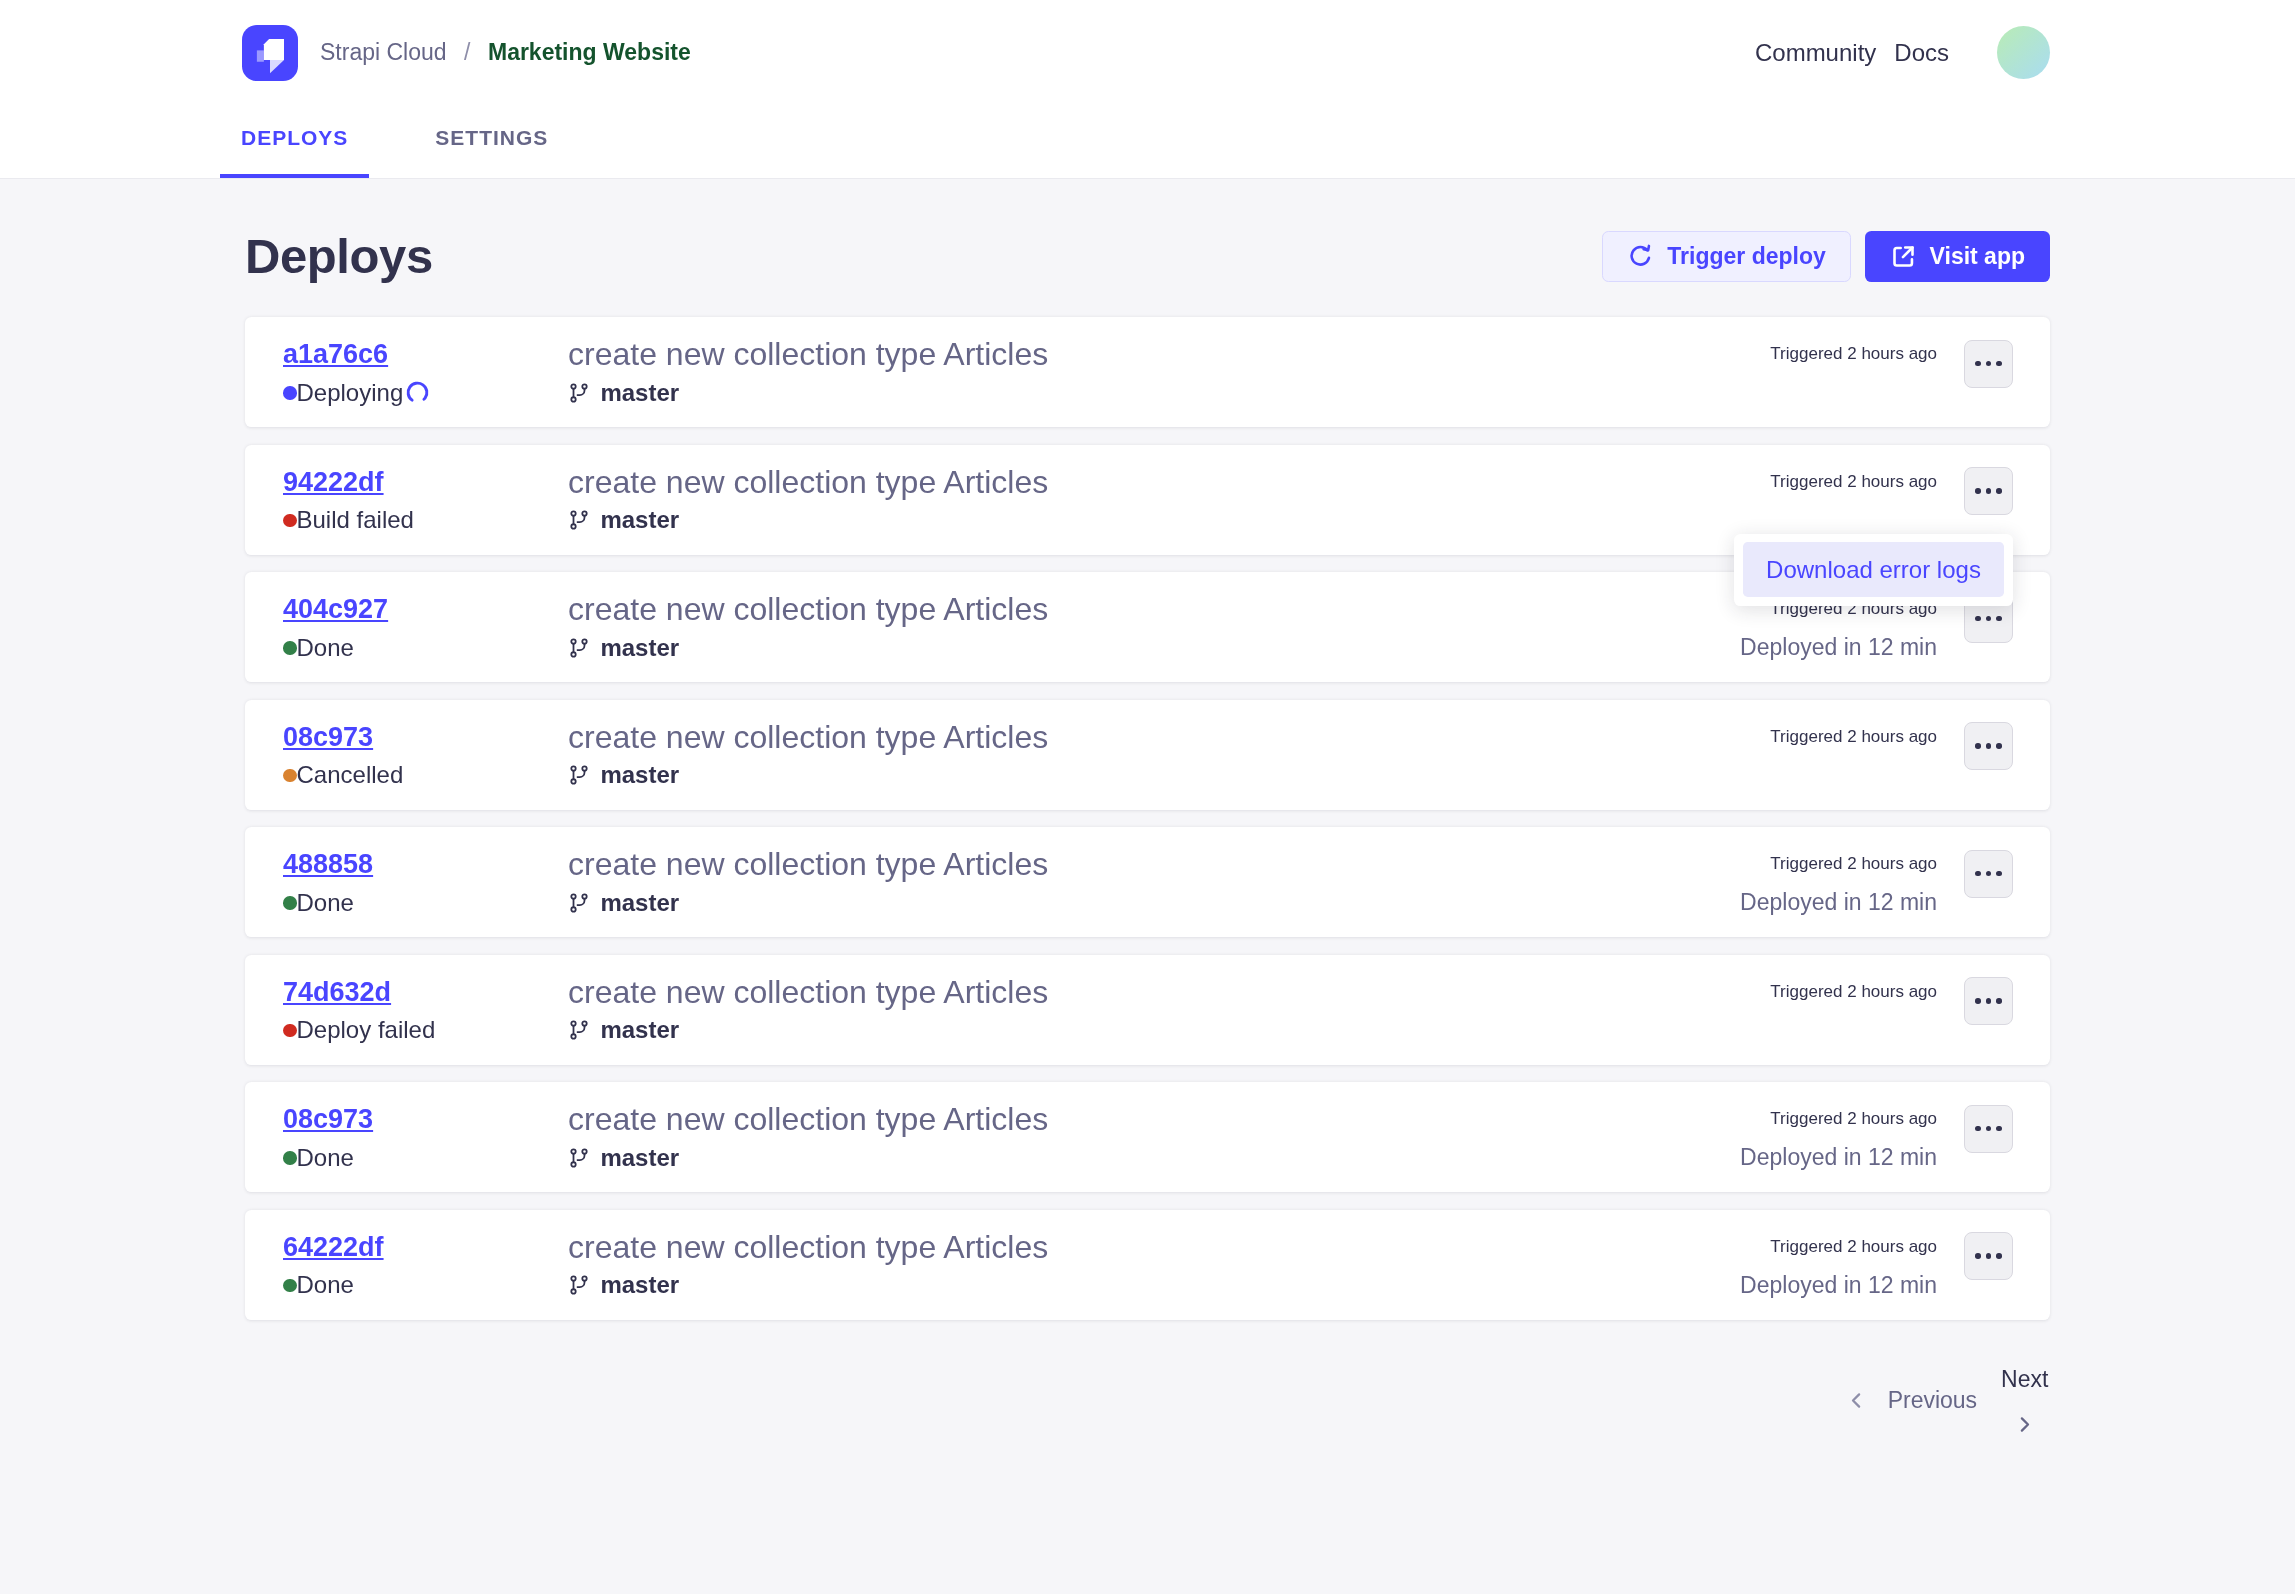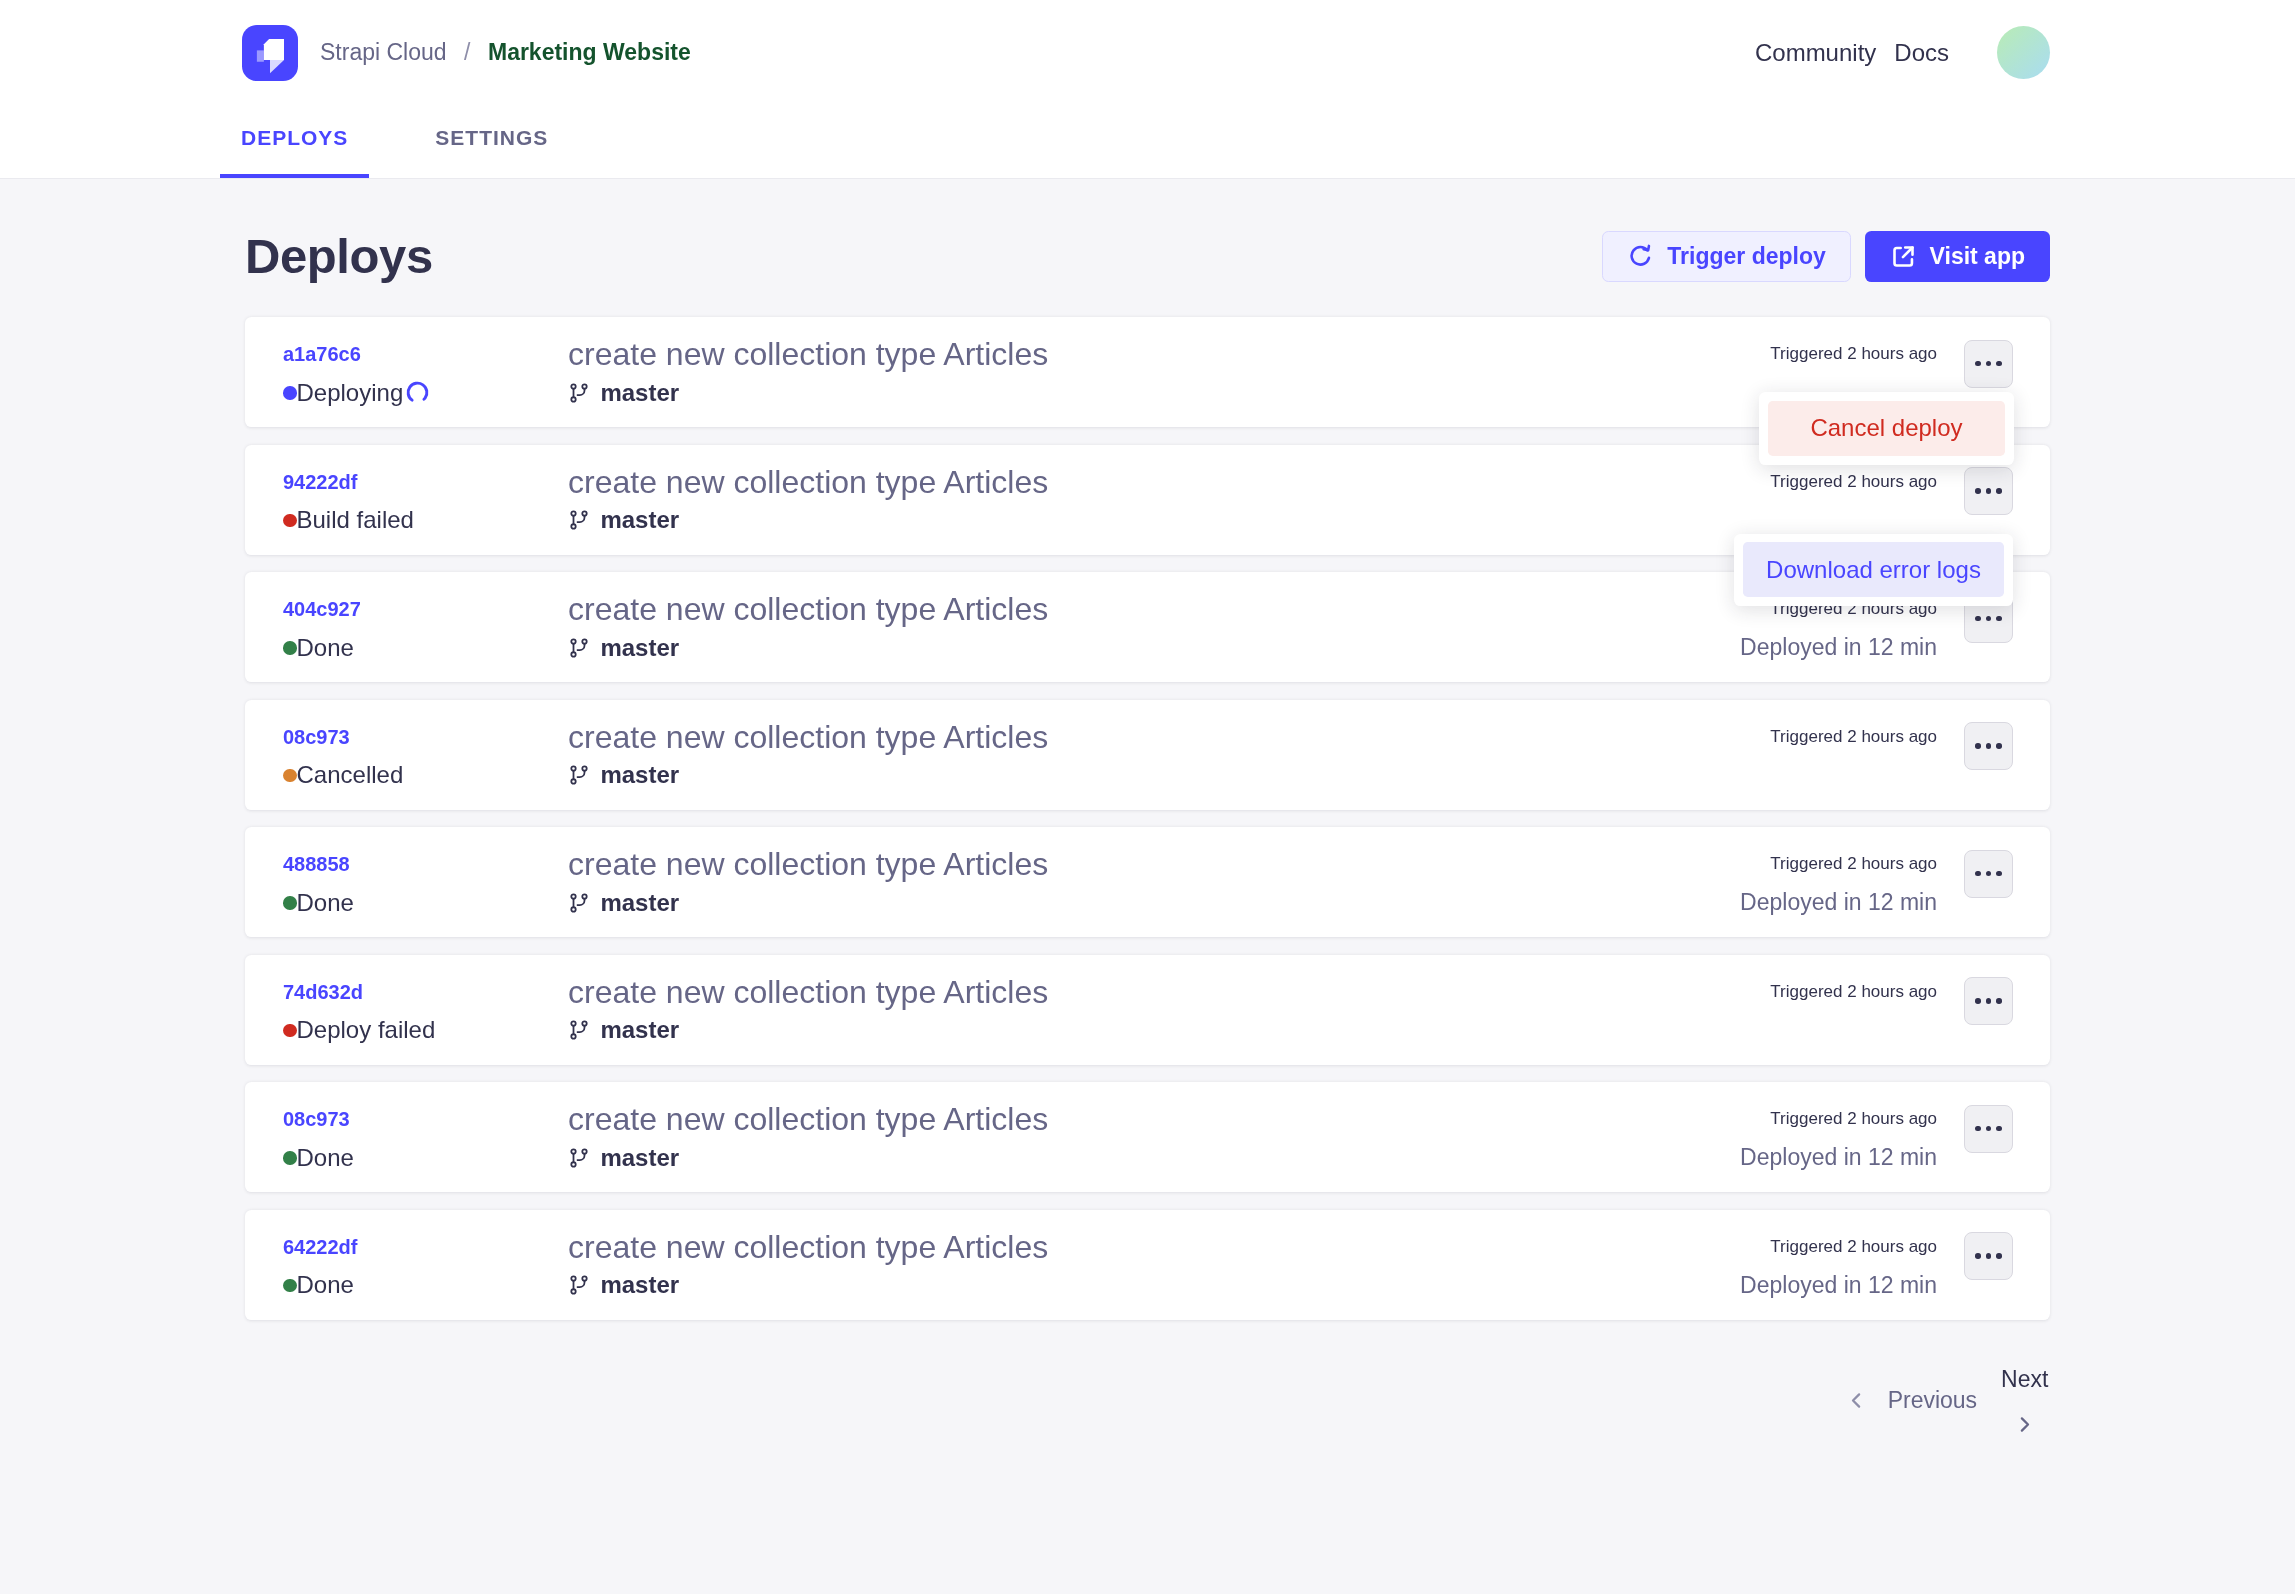--- a/index.html
+++ b/index.html
@@ -74,21 +74,21 @@
     background:#fff;
     border-radius:6.4px;
     box-shadow:0 0.8px 3.2px rgba(33,33,52,0.1);
     height:110px;
     margin-bottom:17.5px;
     display:flex;
     align-items:flex-start;
     padding:21px 37px 0 38px;
   }
   .col-hash { width:285px; }
-  .hash { font-size:20px; font-weight:bold; color:#4945ff; line-height:32px; cursor:pointer; }
+  .hash { font-size:27px; font-weight:bold; color:#4945ff; line-height:32px; cursor:pointer;text-decoration:underline; }
   .status-line { display:flex; align-items:center; gap:0; margin-top:6.4px; height:33px; }
   .status-dot { width:13.5px; height:13.5px; border-radius:50%; flex:none; }
   .status-label { font-size:24px; color:#32324d; }
   .spinner { width:25px; height:25px; margin-left:1.6px; }
   .col-commit { flex:1; }
   .commit-msg { font-size:32px; color:#666687; line-height:32px; }
   .branch-line { display:flex; align-items:center; gap:10.4px; margin-top:6.4px; height:33px; color:#32324d; }
   .branch-line svg { width:22px; height:22px; }
   .branch-name { font-size:24px; font-weight:bold; color:#32324d; }
   .col-time { text-align:right; margin-right:27px; }
@@ -218,23 +218,20 @@
     </div>
     <div class="col-time">
       <div class="triggered">Triggered 2 hours ago</div>
 
     </div>
     <div class="menu-btn">
       <i></i>
           <i></i>
           <i></i>
     </div>
-    <div class="popover menu-danger">
-      <div class="popover-item">Cancel deploy</div>
-    </div>
   </div>
 
   <div class="row">
     <div class="col-hash">
       <div class="hash">94222df</div>
       <div class="status-line">
         <span class="status-dot" style="background: rgb(208, 43, 32);"></span>
         <span class="status-label">Build failed</span>
 
       </div>

